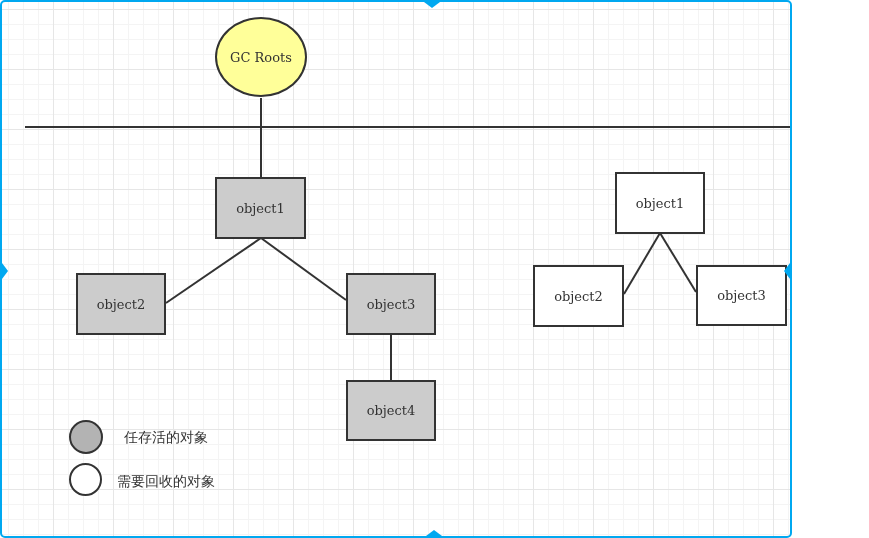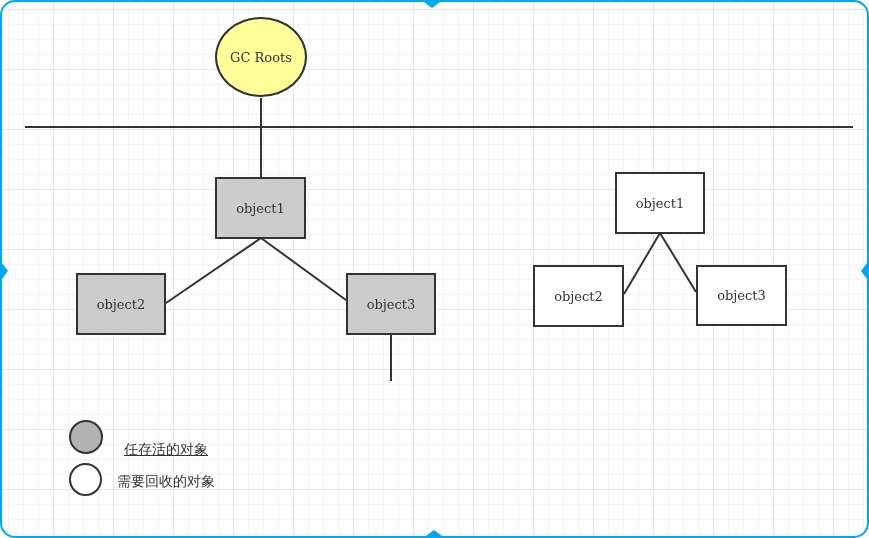--- a/index.html
+++ b/index.html
@@ -1,22 +1,22 @@
 <!DOCTYPE html>
 <html><head>
 <meta charset="utf-8">
 <style>
   html, body { margin: 0; padding: 0; background: #fff; }
   .canvas {
     position: relative;
-    width: 869px;
+    width: 792px;
     height: 538px;
     box-sizing: border-box;
     border: 2px solid #00a8f0;
-    border-radius: 15px;
+    border-radius: 5px;
     overflow: hidden;
     background-color: #ffffff;
     background-image:
       linear-gradient(#e6e6e6 1px, transparent 1px),
       linear-gradient(90deg, #e6e6e6 1px, transparent 1px),
       linear-gradient(#f4f4f4 1px, transparent 1px),
       linear-gradient(90deg, #f4f4f4 1px, transparent 1px);
     background-size: 60px 60px, 60px 60px, 15px 15px, 15px 15px;
     background-position: -7px 7px, 51px 0, -7px 7px, 6px 0;
     font-family: "DejaVu Serif", "Liberation Serif", serif;
@@ -105,27 +105,28 @@
       <path d="M658 231 L622 292"></path>
       <path d="M658 231 L694 290"></path>
     </g>
   </svg>
 
   <div class="node root" style="left:213px; top:15px; width:92px; height:80px;">GC Roots</div>
 
   <div class="node alive" style="left:213px; top:175px; width:91px; height:62px;">object1</div>
   <div class="node alive" style="left:74px; top:271px; width:90px; height:62px;">object2</div>
   <div class="node alive" style="left:344px; top:271px; width:90px; height:62px;">object3</div>
+  <div class="node alive" style="left:344px; top:378px; width:90px; height:61px;">object4</div>
 
   <div class="node garbage" style="left:613px; top:170px; width:90px; height:62px;">object1</div>
   <div class="node garbage" style="left:531px; top:263px; width:91px; height:62px;">object2</div>
   <div class="node garbage" style="left:694px; top:263px; width:91px; height:61px;">object3</div>
 
   <div class="legend-swatch alive" style="left:67px; top:418px; width:34px; height:34px;"></div>
-  <div class="legend-label" style="left:122px; top:439px;text-decoration:underline;">任存活的对象</div>
+  <div class="legend-label" style="left:122px; top:427px;">任存活的对象</div>
 
   <div class="legend-swatch garbage" style="left:67px; top:461px; width:33px; height:33px;"></div>
   <div class="legend-label" style="left:115px; top:471px;text-align:right;">需要回收的对象</div>
 
   <div class="page-arrow top"></div>
   <div class="page-arrow bottom"></div>
   <div class="page-arrow left"></div>
   <div class="page-arrow right"></div>
 
 </div>

